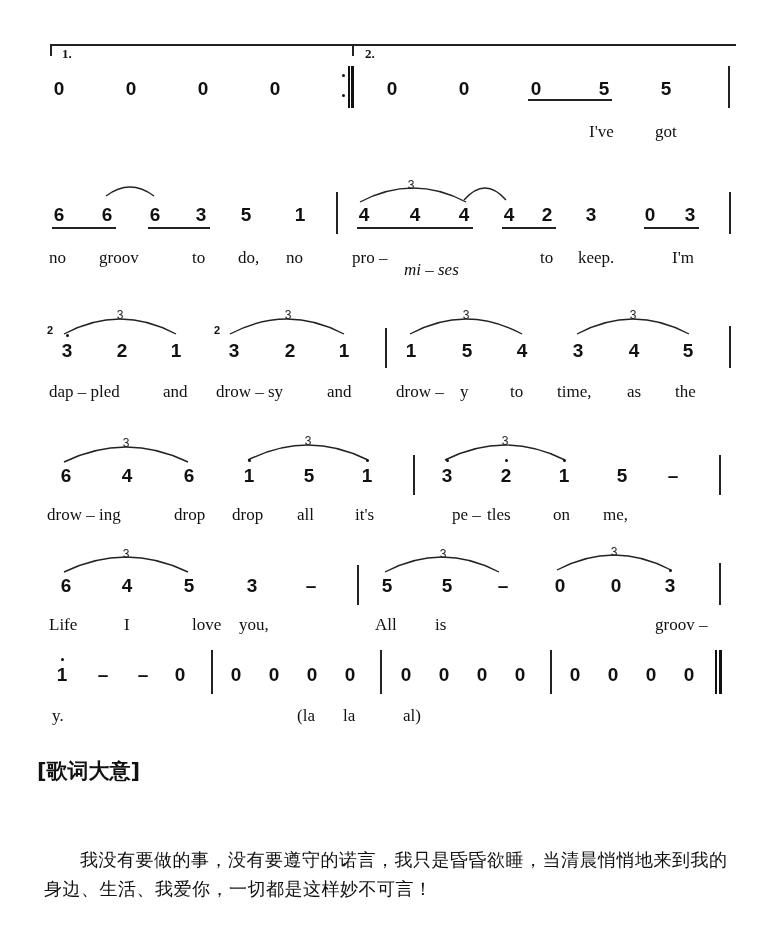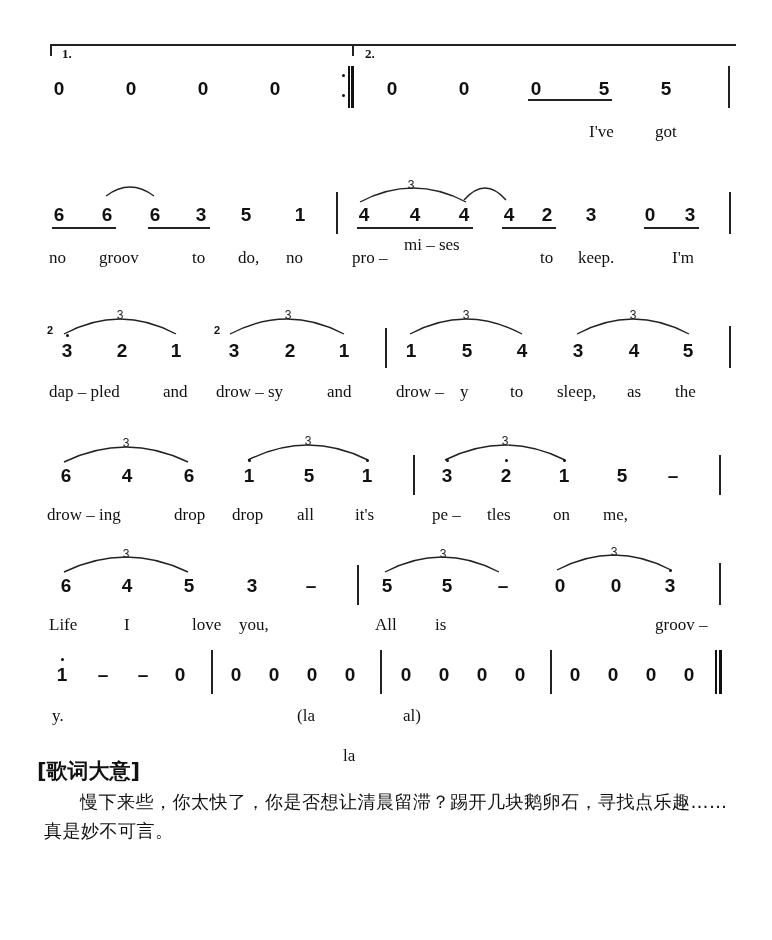--- a/index.html
+++ b/index.html
@@ -129,21 +129,21 @@
   <div class="note" style="left:690px; top:205px;">3</div>
   <div class="uline" style="left:644px; top:227px; width:55px;"></div>
   <div class="bar" style="left:729px; top:192px; height:42px;"></div>
 
   <div class="lyric" style="left:49px; top:248px;">no</div>
   <div class="lyric" style="left:99px; top:248px;">groov</div>
   <div class="lyric" style="left:192px; top:248px;">to</div>
   <div class="lyric" style="left:238px; top:248px;">do,</div>
   <div class="lyric" style="left:286px; top:248px;">no</div>
   <div class="lyric" style="left:352px; top:248px;">pro –</div>
-  <div class="lyric" style="left:404px; top:235px;">mi – ses</div>
+  <div class="lyric" style="left:404px; top:260px;font-style:italic;">mi – ses</div>
   <div class="lyric" style="left:540px; top:248px;">to</div>
   <div class="lyric" style="left:578px; top:248px;">keep.</div>
   <div class="lyric" style="left:672px; top:248px;">I'm</div>
 
   <svg class="slur" style="left:62px; top:312px;" width="116" height="24">
       <path d="M2 22 Q58 -8 114 22" fill="none" stroke="#222" stroke-width="1.4"></path>
     </svg>
   <div class="small-num" style="left:120px; top:309px;">3</div>
   <div class="grace" style="left:47px; top:325px;"><span>2</span></div>
   <div class="note" style="left:67px; top:341px;">3<span class="hi"></span></div>
@@ -177,21 +177,21 @@
   <div class="note" style="left:688px; top:341px;">5</div>
   <div class="bar" style="left:729px; top:326px; height:42px;"></div>
 
   <div class="lyric" style="left:49px; top:382px;">dap – pled</div>
   <div class="lyric" style="left:163px; top:382px;">and</div>
   <div class="lyric" style="left:216px; top:382px;">drow – sy</div>
   <div class="lyric" style="left:327px; top:382px;">and</div>
   <div class="lyric" style="left:396px; top:382px;">drow –</div>
   <div class="lyric" style="left:460px; top:382px;">y</div>
   <div class="lyric" style="left:510px; top:382px;">to</div>
-  <div class="lyric" style="left:557px; top:382px;">sleep,</div>
+  <div class="lyric" style="left:557px; top:382px;">time,</div>
   <div class="lyric" style="left:627px; top:382px;">as</div>
   <div class="lyric" style="left:675px; top:382px;">the</div>
 
   <svg class="slur" style="left:62px; top:440px;" width="128" height="24">
       <path d="M2 22 Q64 -8 126 22" fill="none" stroke="#222" stroke-width="1.4"></path>
     </svg>
   <div class="small-num" style="left:126px; top:437px;">3</div>
   <div class="note" style="left:66px; top:466px;">6</div>
   <div class="note" style="left:127px; top:466px;">4</div>
   <div class="note" style="left:189px; top:466px;">6</div>
@@ -214,21 +214,21 @@
   <div class="note" style="left:564px; top:466px;">1<span class="hi"></span></div>
   <div class="note" style="left:622px; top:466px;">5</div>
   <div class="note" style="left:673px; top:466px;">–</div>
   <div class="bar" style="left:719px; top:455px; height:40px;"></div>
 
   <div class="lyric" style="left:47px; top:505px;">drow – ing</div>
   <div class="lyric" style="left:174px; top:505px;">drop</div>
   <div class="lyric" style="left:232px; top:505px;">drop</div>
   <div class="lyric" style="left:297px; top:505px;">all</div>
   <div class="lyric" style="left:355px; top:505px;">it's</div>
-  <div class="lyric" style="left:432px; top:505px;text-align:center;">pe –</div>
+  <div class="lyric" style="left:452px; top:505px;text-align:center;">pe –</div>
   <div class="lyric" style="left:487px; top:505px;">tles</div>
   <div class="lyric" style="left:553px; top:505px;">on</div>
   <div class="lyric" style="left:603px; top:505px;">me,</div>
 
   <svg class="slur" style="left:62px; top:550px;" width="128" height="24">
       <path d="M2 22 Q64 -8 126 22" fill="none" stroke="#222" stroke-width="1.4"></path>
     </svg>
   <div class="small-num" style="left:126px; top:548px;">3</div>
   <div class="note" style="left:66px; top:576px;">6</div>
   <div class="note" style="left:127px; top:576px;">4</div>
@@ -281,21 +281,21 @@
   <div class="note" style="left:613px; top:665px;">0</div>
   <div class="note" style="left:651px; top:665px;">0</div>
   <div class="note" style="left:689px; top:665px;">0</div>
   <div class="abs" style="left:715px; top:650px; width:8px; height:44px;">
     <div class="abs" style="left:0; top:0; width:1.5px; height:44px; background:#111;"></div>
     <div class="abs" style="left:4px; top:0; width:3px; height:44px; background:#111;"></div>
   </div>
 
   <div class="lyric" style="left:52px; top:706px;">y.</div>
   <div class="lyric" style="left:297px; top:706px;">(la</div>
-  <div class="lyric" style="left:343px; top:746px;">la</div>
+  <div class="lyric" style="left:343px; top:706px;">la</div>
   <div class="lyric" style="left:403px; top:706px;">al)</div>
 
   <div class="cn-title" style="left:37px; top:757px;">[歌词大意]</div>
-  <div class="cn-para" style="left:44px; top:787px; text-indent:36px;">
-    <span>慢下来些，你太快了，你是否想让清晨留滞？踢开几块鹅卵石，寻找点乐趣……真是妙不可言。</span>
+  <div class="cn-para" style="left:44px; top:845px; text-indent:36px;">
+    <span>我没有要做的事，没有要遵守的诺言，我只是昏昏欲睡，当清晨悄悄地来到我的身边、生活、我爱你，一切都是这样妙不可言！</span>
   </div>
 
 </div>
 
 </body></html>

